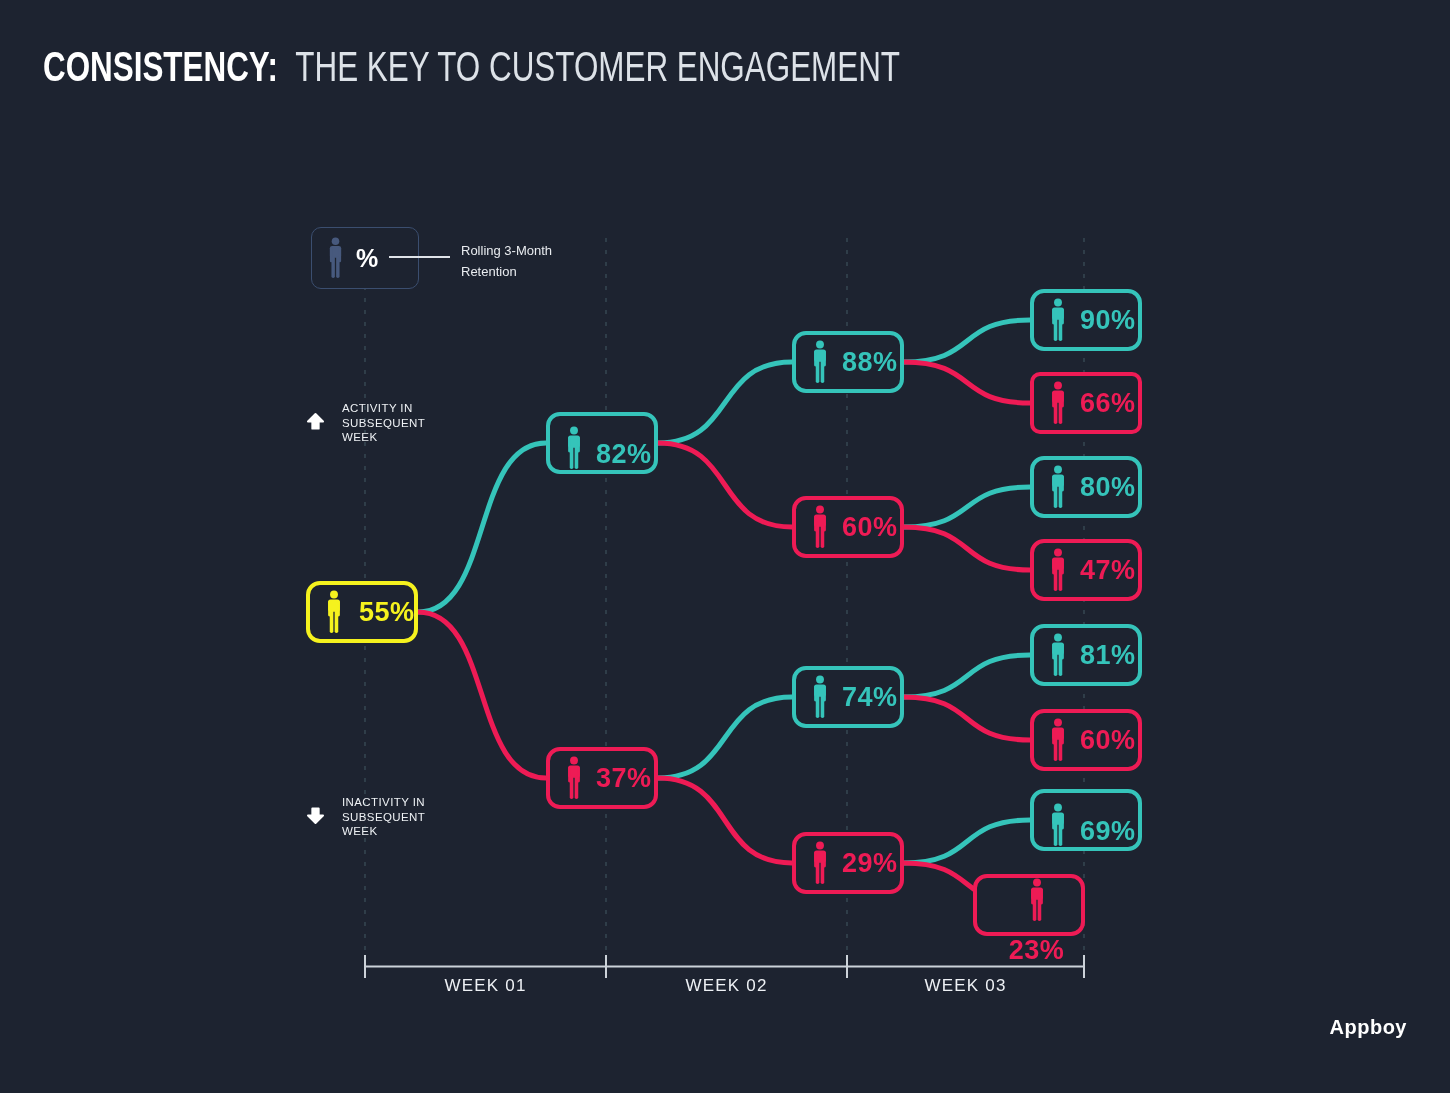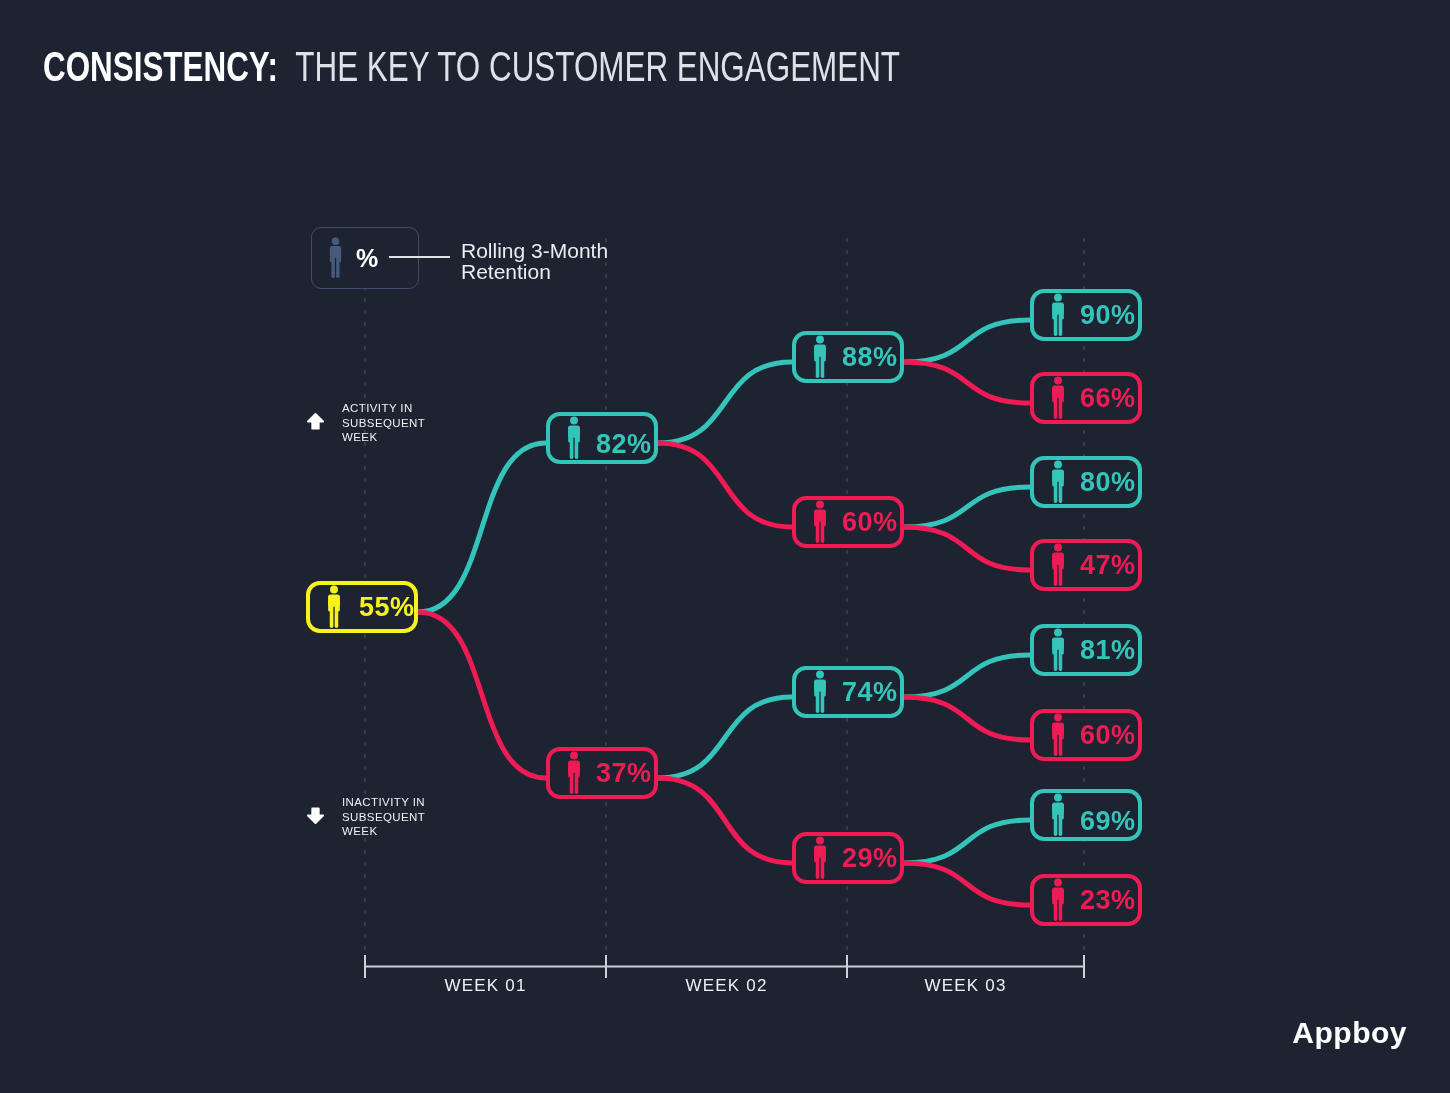--- a/index.html
+++ b/index.html
@@ -11,57 +11,57 @@
   #nodes{position:absolute;left:0;top:0;width:100%;height:100%;z-index:2;}
 
   .title{
     position:absolute;left:43px;top:42px;margin:0;white-space:nowrap;
     font-size:43px;font-weight:bold;color:#ffffff;
     transform:scaleX(.73);transform-origin:0 0;z-index:3;
   }
   .t-light{font-weight:normal;color:#dde2e8;margin-left:12px;}
 
   .node{
-    position:absolute;width:112px;height:52px;box-sizing:border-box;
+    position:absolute;width:112px;height:62px;box-sizing:border-box;
     border:4px solid currentColor;border-radius:14px;background:#1d2330;
     display:flex;align-items:center;gap:13px;padding-left:15px;
   }
   .node .value{font-size:27px;font-weight:bold;letter-spacing:.5px;}
   .node svg{fill:currentColor;flex:0 0 auto;}
   .v-start{color:#f5f21e;}
   .v-active{color:#35c4ba;}
   .v-inactive{color:#ee1b55;}
 
   .legend-box{
     position:absolute;left:311px;top:227px;width:108px;height:62px;box-sizing:border-box;
     border:1.5px solid #3b4e6f;border-radius:10px;background:#1d2330;
     display:flex;align-items:center;gap:12px;padding-left:15px;z-index:3;
   }
   .legend-box svg{fill:#47597d;}
   .legend-pct{font-size:25px;font-weight:bold;color:#ffffff;}
   .legend-line{position:absolute;left:389px;top:256px;width:61px;height:2px;background:#dfe3e8;z-index:4;}
   .legend-text{
-    position:absolute;left:461px;top:240px;font-size:21px;line-height:21px;
+    position:absolute;left:461px;top:240px;font-size:13px;line-height:21px;
     color:#e9ecf0;z-index:3;
   }
 
   .annotation{position:absolute;display:flex;gap:17px;z-index:3;}
   .annotation svg{fill:#ffffff;stroke:#ffffff;stroke-width:2.5;stroke-linejoin:round;flex:0 0 auto;}
   .annotation .ann-text{font-size:11.5px;letter-spacing:.4px;line-height:14.5px;color:#eef1f4;}
   .ann-activity{left:306px;top:401px;}
   .ann-activity svg{margin-top:11px;}
   .ann-inactivity{left:306px;top:795px;}
   .ann-inactivity svg{margin-top:11px;transform:rotate(180deg);}
 
   .week-label{
     position:absolute;top:976px;width:121px;text-align:center;
     font-size:17px;letter-spacing:1.2px;color:#eef1f5;z-index:3;
   }
   .logo{
-    position:absolute;right:43px;top:1016px;font-size:30px;font-weight:bold;
+    position:absolute;right:43px;top:1016px;font-size:20px;font-weight:bold;
     letter-spacing:.5px;color:#ffffff;z-index:3;
   }
 </style>
 </head>
 <body>
 
 <svg width="0" height="0" style="position:absolute" aria-hidden="true">
   <defs>
     <symbol id="icon-person" viewBox="0 0 24 60">
       <circle cx="12" cy="6.2" r="5.4"></circle>
@@ -146,21 +146,21 @@
           <use href="#icon-person"></use>
         </svg>
         <span class="value">29%</span>
       </div>
       <div class="node v-active" style="left: 1030px; top: 289px;">
         <svg class="person" width="18" height="44" viewBox="0 0 24 60">
           <use href="#icon-person"></use>
         </svg>
         <span class="value">90%</span>
       </div>
-      <div class="node v-inactive" style="left: 1030px; top: 372px;">
+      <div class="node v-inactive" style="left: 1030px; top: 372px; border-radius: 10px;">
         <svg class="person" width="18" height="44" viewBox="0 0 24 60">
           <use href="#icon-person"></use>
         </svg>
         <span class="value">66%</span>
       </div>
       <div class="node v-active" style="left: 1030px; top: 456px;">
         <svg class="person" width="18" height="44" viewBox="0 0 24 60">
           <use href="#icon-person"></use>
         </svg>
         <span class="value">80%</span>
@@ -182,21 +182,21 @@
           <use href="#icon-person"></use>
         </svg>
         <span class="value">60%</span>
       </div>
       <div class="node v-active" style="left: 1030px; top: 789px; align-items: flex-end;">
         <svg class="person" width="18" height="44" viewBox="0 0 24 60">
           <use href="#icon-person"></use>
         </svg>
         <span class="value">69%</span>
       </div>
-      <div class="node v-inactive" style="left: 1030px; top: 874px;">
+      <div class="node v-inactive" style="left: 973px; top: 874px; flex-direction: column;">
         <svg class="person" width="18" height="44" viewBox="0 0 24 60">
           <use href="#icon-person"></use>
         </svg>
         <span class="value">23%</span>
       </div>
     </div>
 
   <h1 class="title">
     <span class="t-bold">CONSISTENCY:</span>
     <span class="t-light">THE KEY TO CUSTOMER ENGAGEMENT</span>

